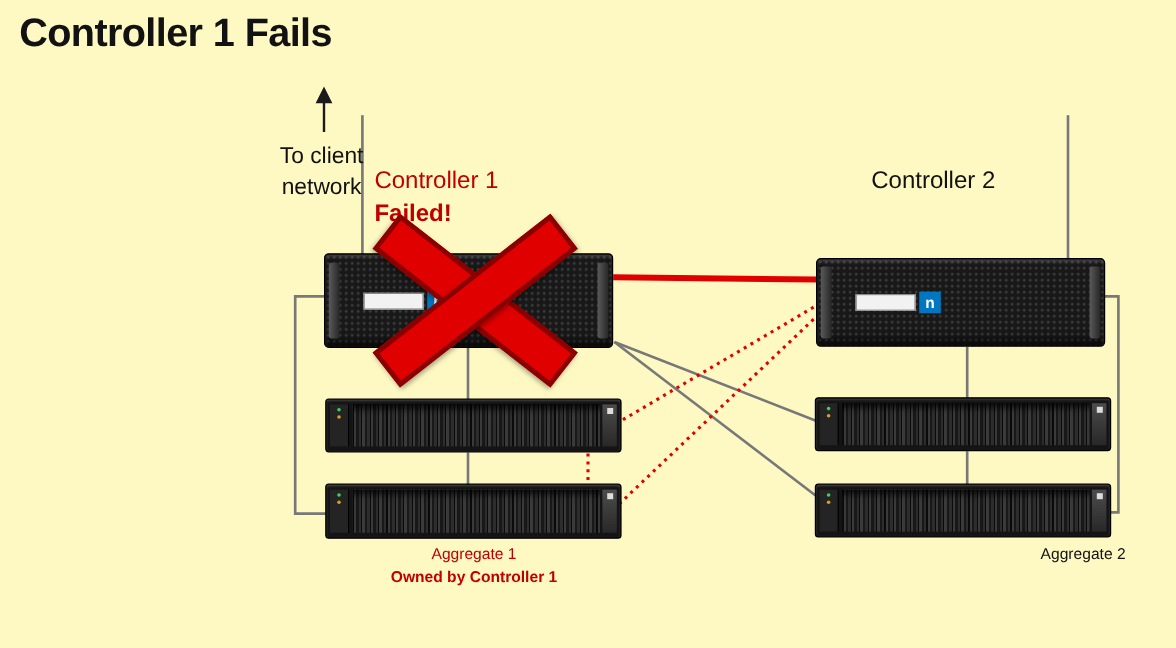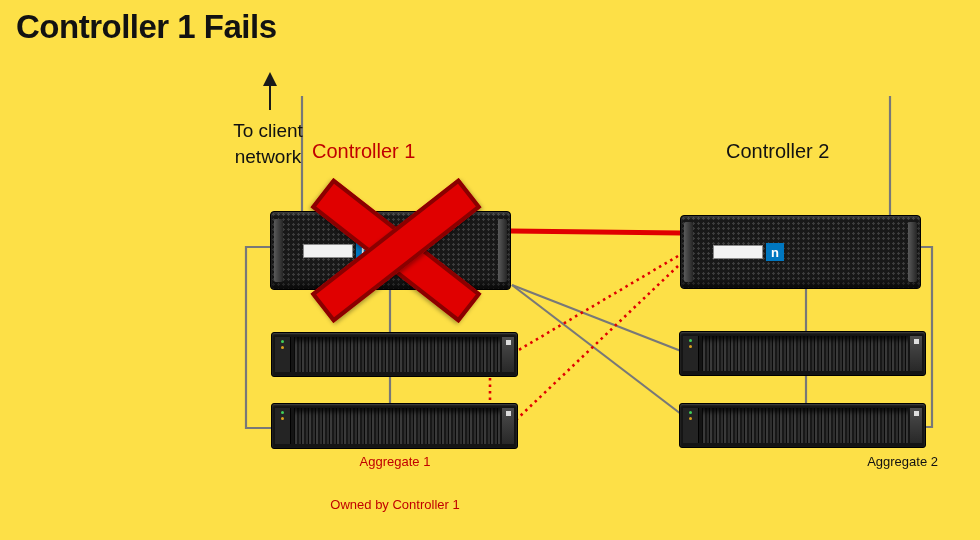--- a/index.html
+++ b/index.html
@@ -3,41 +3,41 @@
 <meta charset="utf-8">
 <style>
   :root{
     --fail-red:#e00000;
     --dark-red:#8a0000;
     --cable-gray:#787878;
     --text-red:#c00000;
   }
   *{margin:0;padding:0;box-sizing:border-box;}
   body{background:#fff;font-family:"Liberation Sans", sans-serif;}
-  .canvas{position:relative;width:980px;height:540px;background:#fde047;overflow:hidden;}
+  .canvas{position:relative;width:980px;height:540px;background:#fef9c3;overflow:hidden;}
 
   .title{position:absolute;left:16px;top:8px;font-size:33px;font-weight:700;color:#121212;letter-spacing:-0.5px;}
 
   .lines{position:absolute;left:0;top:0;width:980px;height:540px;z-index:1;pointer-events:none;}
   .cable{stroke:var(--cable-gray);stroke-width:2.2;fill:none;}
   .ha-link{stroke:var(--fail-red);stroke-width:5;fill:none;}
   .failover{stroke:var(--fail-red);stroke-width:2.6;fill:none;stroke-dasharray:2.5 4;}
   .arrow-line{stroke:#1a1a1a;stroke-width:2;fill:none;}
   .arrow-head{fill:#1a1a1a;}
 
   .client-label{position:absolute;left:210px;top:118px;width:116px;text-align:center;
     font-size:19px;color:#111;line-height:1.35;white-space:pre-line;z-index:4;}
 
   .ctrl-caption{position:absolute;width:170px;text-align:left;font-size:20px;line-height:1.35;z-index:4;}
   .ctrl-caption .status{font-weight:700;}
   .caption-red{color:var(--text-red);}
   .caption-black{color:#121212;}
 
   .agg-caption{position:absolute;width:270px;text-align:center;font-size:13px;line-height:1.45;z-index:4;}
-  .agg-caption .owner{font-weight:400;margin-top:24px;}
+  .agg-caption .owner{font-weight:700;}
 
   
   .controller{position:absolute;z-index:2;background-color:#181818;
     background-image:radial-gradient(circle,#3d3d3d 1px,transparent 1.45px);
     background-size:5px 5px;border:1px solid #000;border-radius:4px;
     box-shadow:inset 0 2px 3px rgba(255,255,255,0.18), inset 0 -5px 7px rgba(0,0,0,0.65);}
   .ctrl-handle{position:absolute;top:9%;bottom:9%;width:9px;border-radius:2px;
     background:linear-gradient(90deg,#5a5a5a,#262626);}
   .ctrl-handle.left{left:3px;} .ctrl-handle.right{right:3px;}
   .ctrl-badge{position:absolute;left:32px;top:50%;transform:translateY(-50%);
@@ -97,20 +97,21 @@
     <line class="failover" x1="678" y1="256" x2="517" y2="351"></line>
     <line class="failover" x1="678" y1="266" x2="517" y2="419"></line>
     <line class="failover" x1="490" y1="378" x2="490" y2="403"></line>
   </svg>
 
   <div class="client-label">To client
 network</div>
 
   <div class="ctrl-caption caption-red" style="left:312px;top:138px;">
     <div>Controller 1</div>
+    <div class="status">Failed!</div>
   </div>
 
   <div class="ctrl-caption caption-black" style="left:726px;top:138px;">
     <div>Controller 2</div>
   </div>
 
   <div class="controller" style="left:270px;top:211px;width:241px;height:79px;">
     <div class="ctrl-handle left"></div>
     <div class="ctrl-handle right"></div>
     <div class="ctrl-badge">

